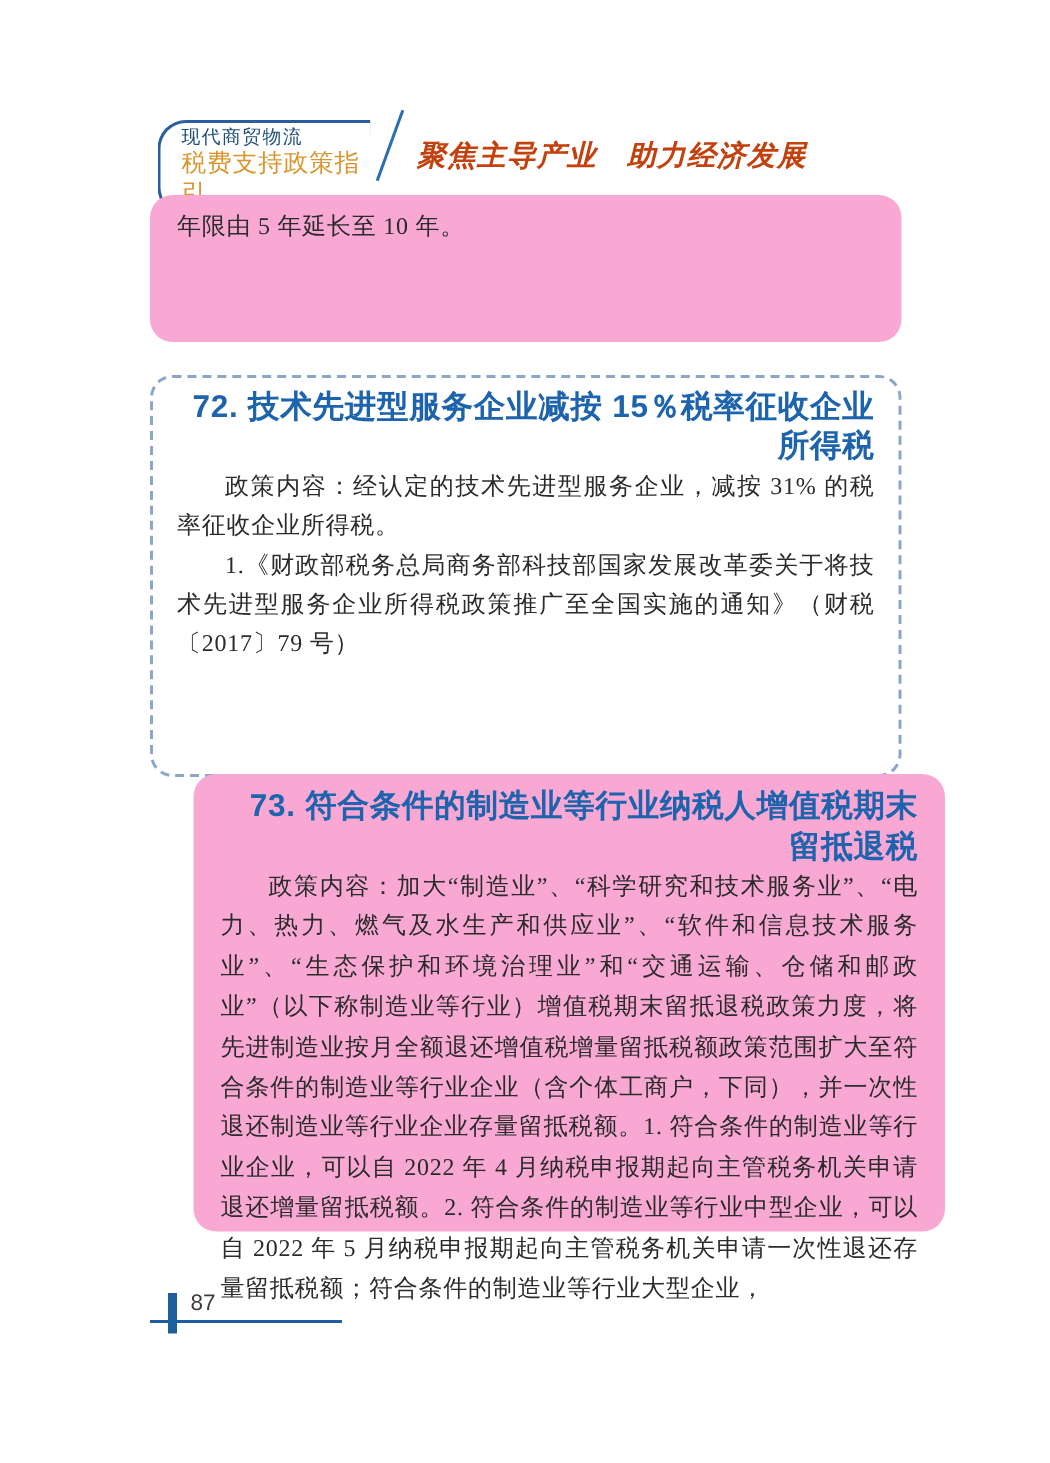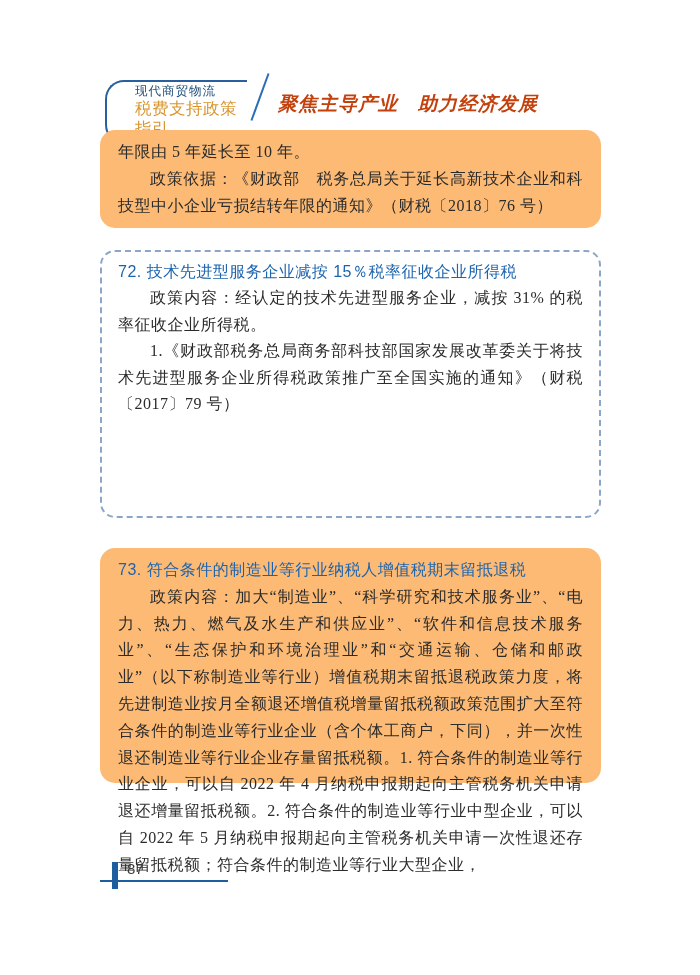--- a/index.html
+++ b/index.html
@@ -14,21 +14,21 @@
 
   
   .brand-badge {
     position: absolute;
     left: 105px;
     top: 80px;
     width: 142px;
     border: 2px solid #2a5f9e;
     border-right: none;
     border-radius: 19px 0 0 19px;
-    padding: 2px 0 3px 28px;
+    padding: 2px 0 3px 14px;
     box-sizing: border-box;
   }
   .brand-line1 {
     font-family: "Liberation Sans", sans-serif;
     font-size: 12.5px;
     letter-spacing: 1px;
     color: #1f4e79;
     line-height: 15px;
   }
   .brand-line2 {
@@ -67,50 +67,51 @@
     left: 100px;
     width: 501px;
     box-sizing: border-box;
     color: #2b2b2b;
     font-size: 16px;
     line-height: 27px;
     text-align: justify;
     letter-spacing: 0.5px;
   }
   .box-blue {
-    background: #fdba74;
+    background: #f9a8d4;
     border-radius: 15px;
   }
   .box-continuation {
     top: 130px;
     height: 98px;
     padding: 8px 18px;
   }
   .box-72 {
     top: 250px;
     height: 268px;
     border: 2px dashed #8ba6c9;
     border-radius: 15px;
     padding: 7px 16px;
     background: #ffffff;
     line-height: 26.4px;
   }
   .box-73 {
-    top: 548px;
-    height: 235px;
+    top: 516px;
+    height: 305px;
     padding: 9px 18px;
     line-height: 26.8px;
+    margin-left: 29px;
   }
   .section-title {
     font-family: "Liberation Sans", sans-serif;
-    font-weight: normal;
-    font-size: 16px;
+    font-weight: bold;
+    font-size: 21px;
     color: #1d64ad;
     letter-spacing: 0.5px;
-    text-align: left;
+    text-align: right;
   }
   .para { margin: 0; text-indent: 2em; }
   .para-noindent { margin: 0; text-indent: 0; }
 
   
   .footer-bar {
     position: absolute;
     left: 112px;
     top: 862px;
     width: 6px;
@@ -141,21 +142,20 @@
 
   <div class="brand-badge">
     <div class="brand-line1">现代商贸物流</div>
     <div class="brand-line2">税费支持政策指引</div>
   </div>
   <div class="slash-divider"></div>
   <div class="header-slogan">聚焦主导产业　助力经济发展</div>
 
   <div class="policy-box box-blue box-continuation">
     <p class="para-noindent">年限由 5 年延长至 10 年。</p>
-    <p class="para">政策依据：《财政部　税务总局关于延长高新技术企业和科技型中小企业亏损结转年限的通知》（财税〔2018〕76 号）</p>
   </div>
 
   <div class="policy-box box-72">
     <div class="section-title">72. 技术先进型服务企业减按 15％税率征收企业所得税</div>
     <p class="para">政策内容：经认定的技术先进型服务企业，减按 31% 的税率征收企业所得税。</p>
     <p class="para">1.《财政部税务总局商务部科技部国家发展改革委关于将技术先进型服务企业所得税政策推广至全国实施的通知》（财税〔2017〕79 号）</p>
   </div>
 
   <div class="policy-box box-blue box-73">
     <div class="section-title">73. 符合条件的制造业等行业纳税人增值税期末留抵退税</div>

